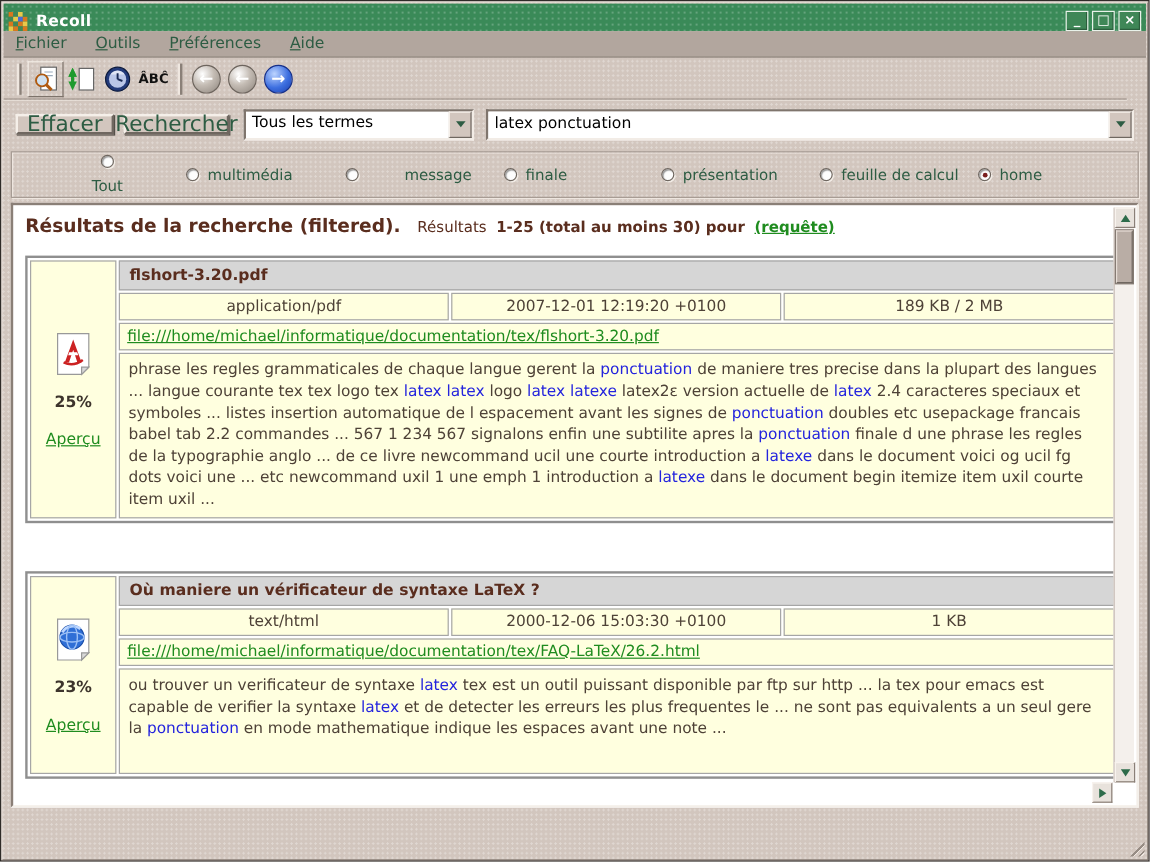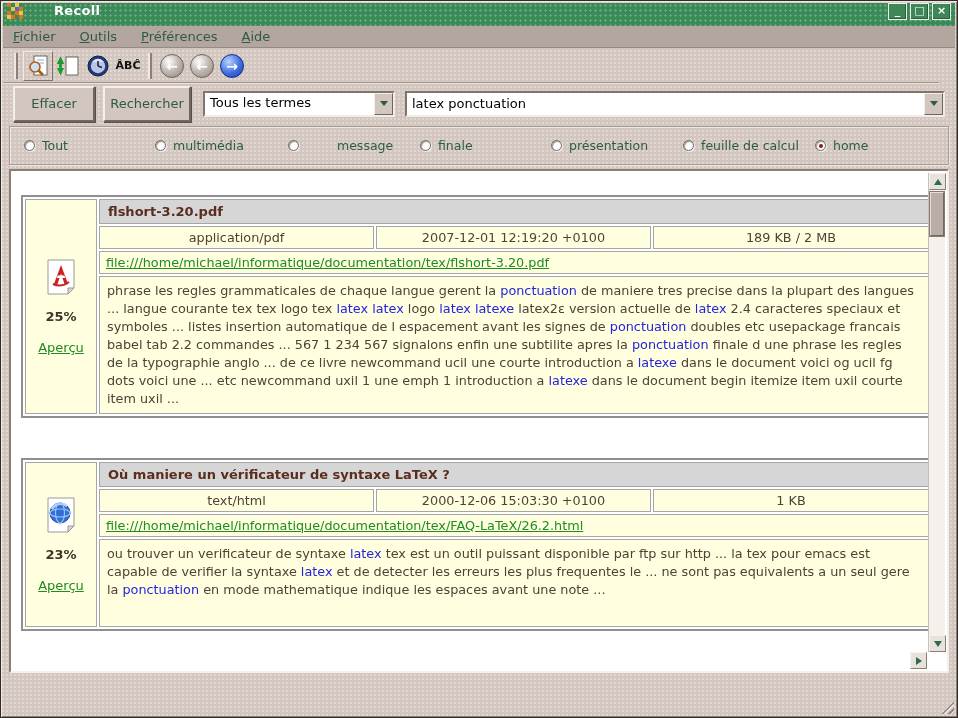--- a/index.html
+++ b/index.html
@@ -12,21 +12,21 @@
     border:1px solid #2f2b28;
     box-shadow:inset 1px 1px 0 #efe7e0, inset -1px -1px 0 #8a8078;
     overflow:hidden;
   }
   
   .titlebar{
     position:absolute;left:2px;top:2px;right:2px;height:23px;
     background:var(--c-title,#3a8a58);
     background-image:radial-gradient(rgba(255,255,255,.22) 1px,transparent 1.1px);
     background-size:5px 5px;
-    display:flex;align-items:flex-start;padding:0 4px;gap:24px;
+    display:flex;align-items:flex-end;padding:0 4px;
   }
   .titlebar .apptitle{color:#fff;font-weight:bold;font-size:13px;margin-left:7px;letter-spacing:.3px;}
   .win-controls{margin-left:auto;display:flex;gap:3px;}
   .win-btn{
     width:19px;height:17px;background:#3f8757;border:1px solid #e9f2ea;
     color:#fff;font-size:11px;font-weight:bold;line-height:14px;text-align:center;cursor:default;
     box-shadow:inset -1px -1px 0 #2b5e3c;
   }
   
   .menubar{
@@ -41,25 +41,25 @@
   .tb-handle{width:4px;height:26px;margin:0 5px;border-left:2px solid #efe7e0;border-right:2px solid #8a8078;}
   .tb-btn{width:30px;height:30px;display:flex;align-items:center;justify-content:center;background:transparent;}
   .tb-btn.framed{border-top:1px solid #f2ebe4;border-left:1px solid #f2ebe4;border-bottom:1px solid #7d736b;border-right:1px solid #7d736b;}
   .abc-label{font-size:11px;font-weight:bold;color:#111;}
   .nav-circle{width:24px;height:24px;border-radius:50%;display:flex;align-items:center;justify-content:center;color:#fff;font-size:14px;font-weight:bold;line-height:1;}
   .nav-gray{background:radial-gradient(circle at 35% 30%, #ffffff 0%, #c4bcb4 45%, #8d857d 100%);border:1px solid #6d655e;}
   .nav-blue{background:radial-gradient(circle at 35% 30%, #bcd4ff 0%, #3d6fe0 55%, #1a3fae 100%);border:1px solid #16308a;}
   
   .searchrow{position:absolute;left:12px;top:88px;right:12px;height:29px;display:flex;align-items:center;}
   .push-btn{
-    height:36px;padding:0 29px;background:var(--c-winbg,#d2c6be);
+    height:17px;padding:0 29px;background:var(--c-winbg,#d2c6be);
     border-top:2px solid #f5efe9;border-left:2px solid #f5efe9;
     border-bottom:2px solid #6f6760;border-right:2px solid #6f6760;
     box-shadow:1px 1px 0 #55504a;
-    color:var(--c-green,#2d5c43);font-size:13px;display:flex;align-items:center;justify-content:center;
+    color:var(--c-green,#2d5c43);font-size:18px;display:flex;align-items:center;justify-content:center;
   }
   .combo{
     height:26px;display:flex;
     border-top:2px solid #7f756d;border-left:2px solid #7f756d;
     border-bottom:2px solid #f2ece6;border-right:2px solid #f2ece6;
     background:#fff;
   }
   .combo .combo-text{flex:1;font-size:13px;color:#000;padding:2px 0 0 5px;white-space:nowrap;overflow:hidden;}
   .combo input{flex:1;border:none;outline:none;font-size:13px;color:#000;padding:0 0 0 5px;background:#fff;}
   .combo .drop-btn{
@@ -233,21 +233,21 @@
     <div style="width:10px;"></div>
     <div class="combo" style="flex:1;">
       <input value="latex ponctuation" style="">
       <div class="drop-btn">
           <div class="tri-down"></div>
         </div>
     </div>
   </div>
 
   <div class="filterbar">
-    <div class="radio-item" style="width:131px;">
+    <div class="radio-item" style="width:131px;flex-direction:column;">
         <div class="radio-circle"></div>
         <span class="radio-label">Tout</span>
       </div>
     <div class="radio-item" style="width:133px;">
         <div class="radio-circle"></div>
         <span class="radio-label">multimédia</span>
       </div>
     <div class="radio-item" style="width:132px;gap:38px;">
         <div class="radio-circle"></div>
         <span class="radio-label">message</span>
@@ -266,20 +266,26 @@
       </div>
     <div class="radio-item checked">
         <div class="radio-circle"></div>
         <span class="radio-label">home</span>
       </div>
   </div>
 
   <div class="results">
     <div class="results-content">
 
+      <div class="results-header">
+        <span class="rh-title">Résultats de la recherche (filtered).</span>
+        <span class="rh-prefix">Résultats</span>
+        <span class="rh-range">1-25 (total au moins 30) pour</span>
+        <a class="rh-query">(requête)</a>
+      </div>
 
       <table class="result-table">
         <colgroup>
             <col style="width:72px;">
             <col style="width:275px;">
             <col style="width:275px;">
             <col style="width:276px;">
           </colgroup>
         <tbody>
             <tr>

